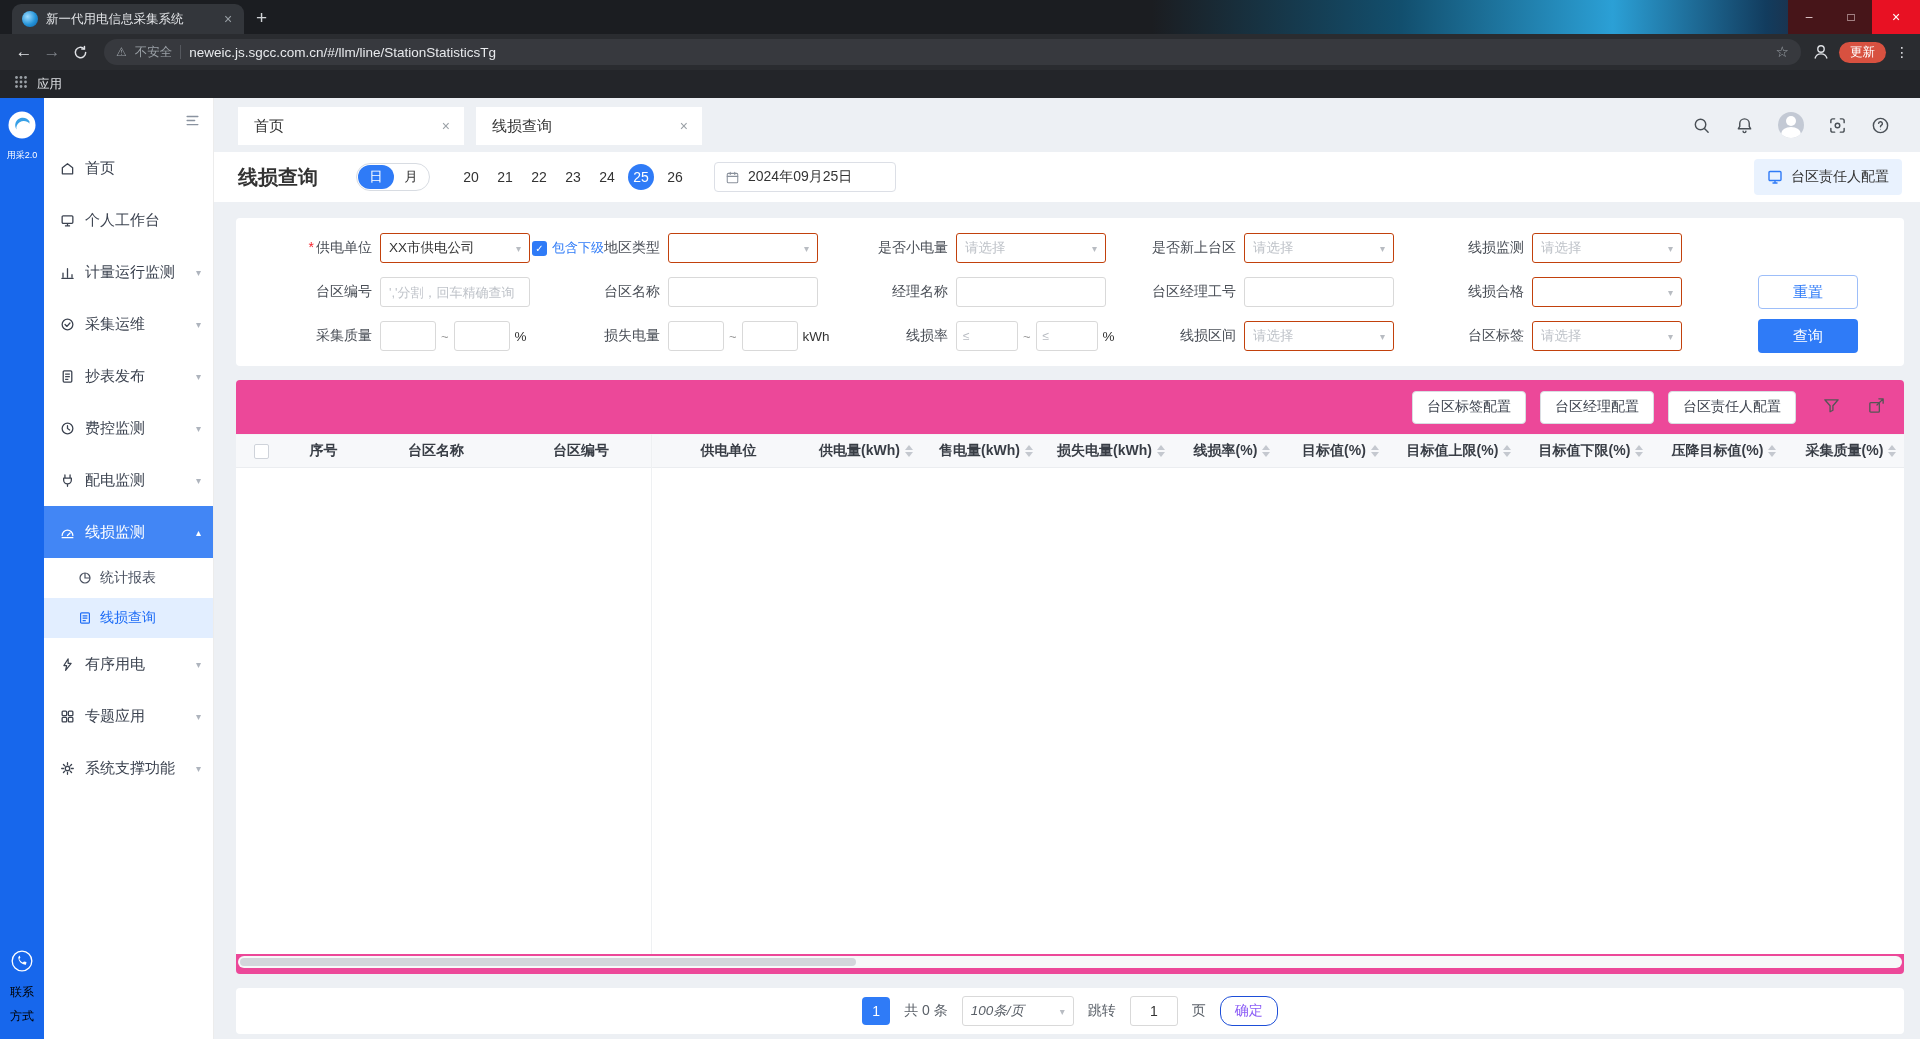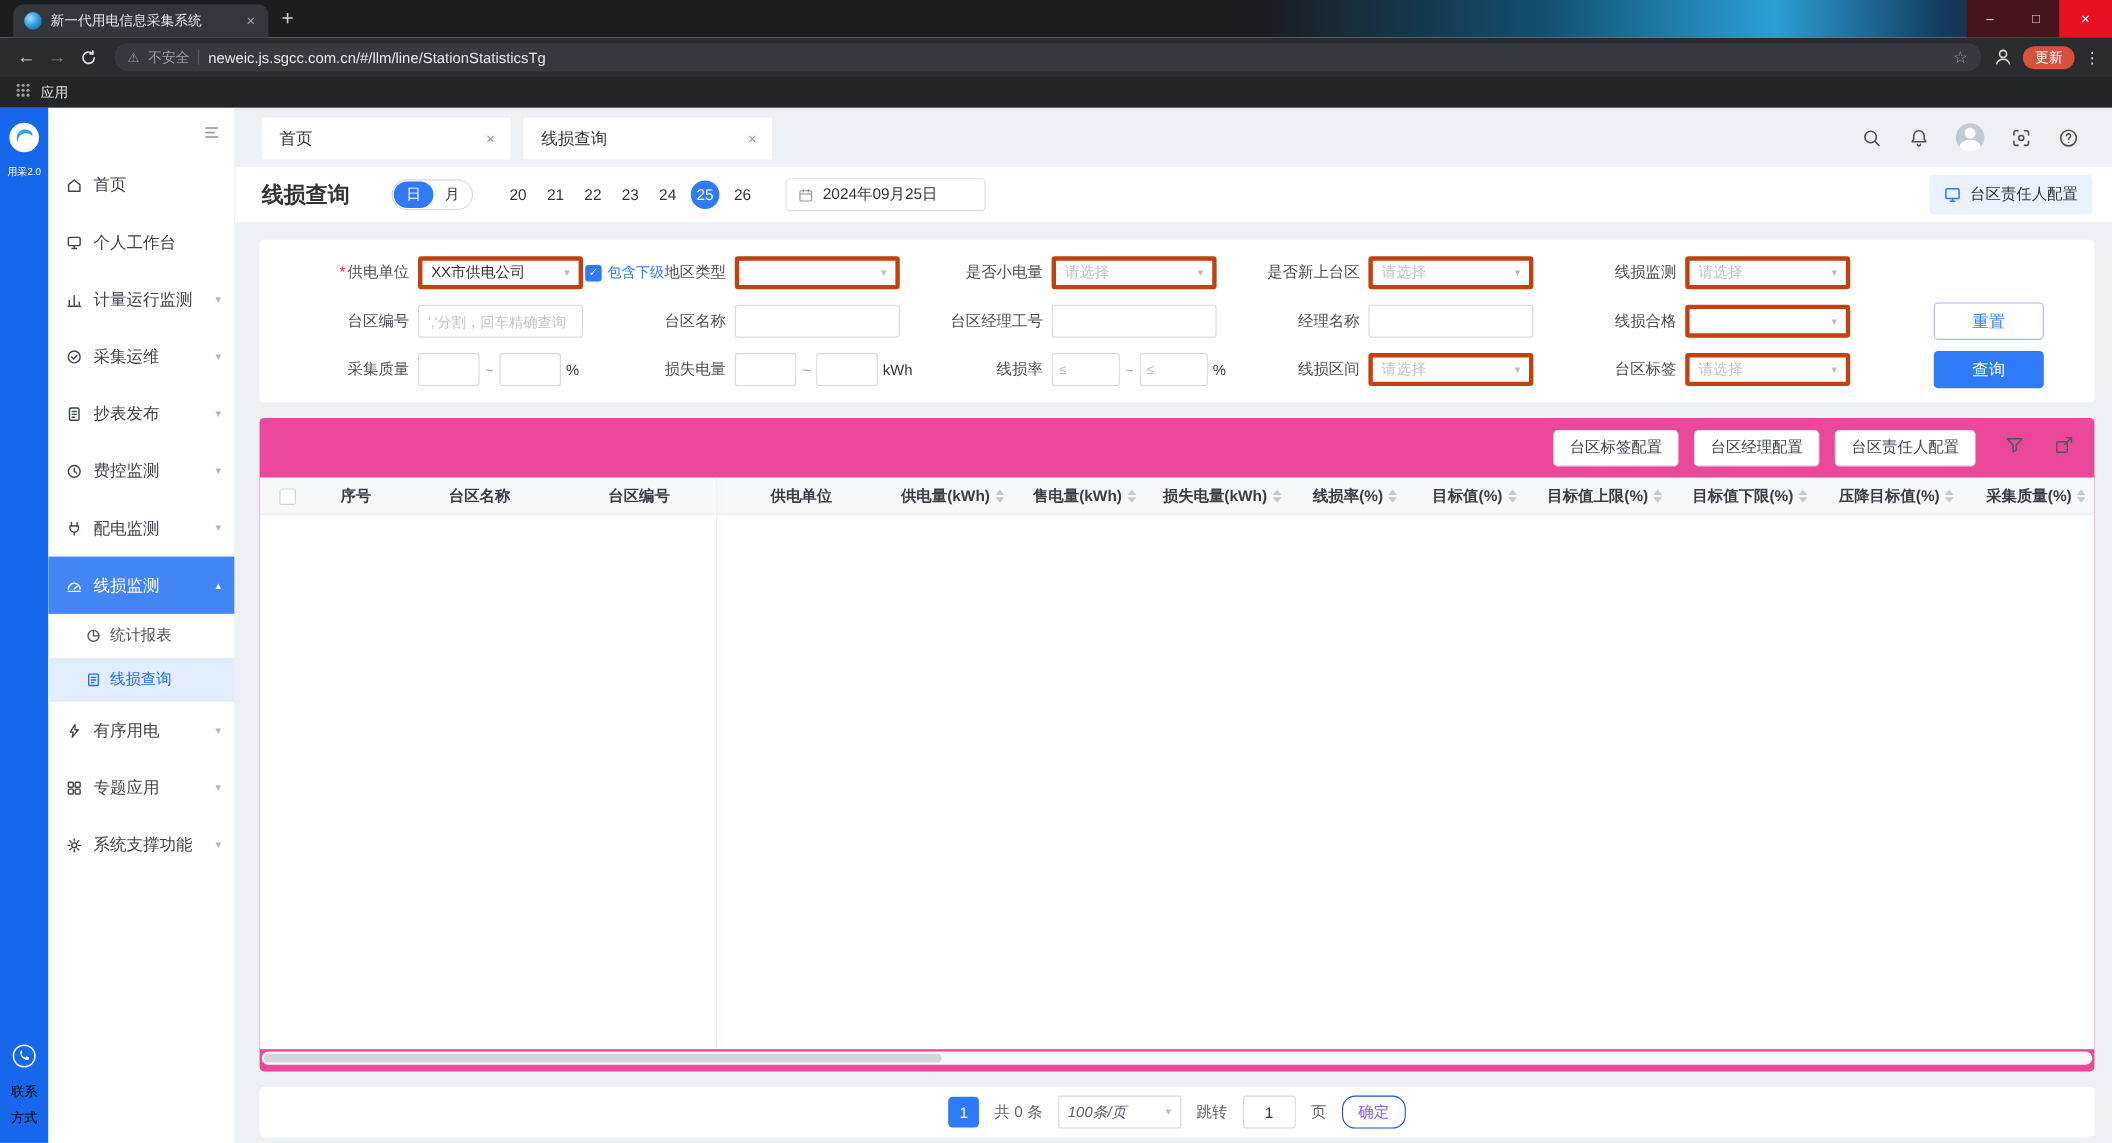--- a/index.html
+++ b/index.html
@@ -84,21 +84,21 @@
   .datepicker svg { color:#8a919c; }
   .corner-tag { position:absolute; right:18px; top:7px; height:36px; background:#e9f2fe; border-radius:4px; display:flex; align-items:center; gap:8px; padding:0 13px; font-size:14px; color:#333; }
   .corner-tag svg { color:#2f7bf7; }
 
   
   .filters { background:#fff; border-radius:4px; margin:16px 16px 0 22px; padding:8px 0; flex-shrink:0; }
   .f-row { height:44px; display:flex; align-items:center; padding-left:6px; position:relative; }
   .f-group { width:288px; flex-shrink:0; display:flex; align-items:center; }
   .f-label { flex:1; text-align:right; font-size:14px; color:#4a4f57; padding-right:8px; white-space:nowrap; }
   .req { color:#f5222d; margin-right:2px; }
-  .sel { width:150px; height:30px; flex-shrink:0; border:4px solid #c2410c; border-radius:3px; background:#fff; display:flex; align-items:center; padding:0 8px; font-size:13.5px; color:#333; }
+  .sel { width:150px; height:30px; flex-shrink:0; border:1px solid #c2410c; border-radius:3px; background:#fff; display:flex; align-items:center; padding:0 8px; font-size:13.5px; color:#333; }
   .sel .ph { color:#bfc3c9; }
   .sel .chev { margin-left:auto; color:#b8bcc2; font-size:10px; }
   .txt { width:150px; height:30px; flex-shrink:0; border:1px solid #d9d9d9; border-radius:3px; padding:0 8px; font-size:13px; color:#333; outline:none; }
   .txt::placeholder { color:#bfc3c9; }
   .rangewrap { width:150px; display:flex; align-items:center; gap:5px; white-space:nowrap; }
   .mini { width:56px; height:30px; border:1px solid #d9d9d9; border-radius:3px; padding:0 6px; font-size:13px; outline:none; flex-shrink:0; }
   .pre { width:62px; height:30px; border:1px solid #d9d9d9; border-radius:3px; display:flex; align-items:center; gap:4px; padding:0 6px; flex-shrink:0; }
   .pre .le { color:#b6bac0; font-size:12px; }
   .pre input { border:none; outline:none; width:100%; font-size:13px; padding:0; }
   .tilde { color:#999; font-size:13px; }
@@ -463,25 +463,25 @@
         <div class="f-row">
           <div class="f-group">
             <span class="f-label">台区编号</span>
             <input class="txt" type="text" placeholder="','分割，回车精确查询" style="">
           </div>
           <div class="f-group">
             <span class="f-label">台区名称</span>
             <input class="txt" type="text" style="">
           </div>
           <div class="f-group">
+            <span class="f-label">经理名称</span>
+            <input class="txt" type="text" style="">
+          </div>
+          <div class="f-group">
             <span class="f-label">台区经理工号</span>
-            <input class="txt" type="text" style="">
-          </div>
-          <div class="f-group">
-            <span class="f-label">经理名称</span>
             <input class="txt" type="text" style="">
           </div>
           <div class="f-group">
             <span class="f-label">线损合格</span>
             <div class="sel">
               <span class="ph"></span>
               <span class="chev">▾</span>
             </div>
           </div>
           <div class="btn-reset">重置</div>

